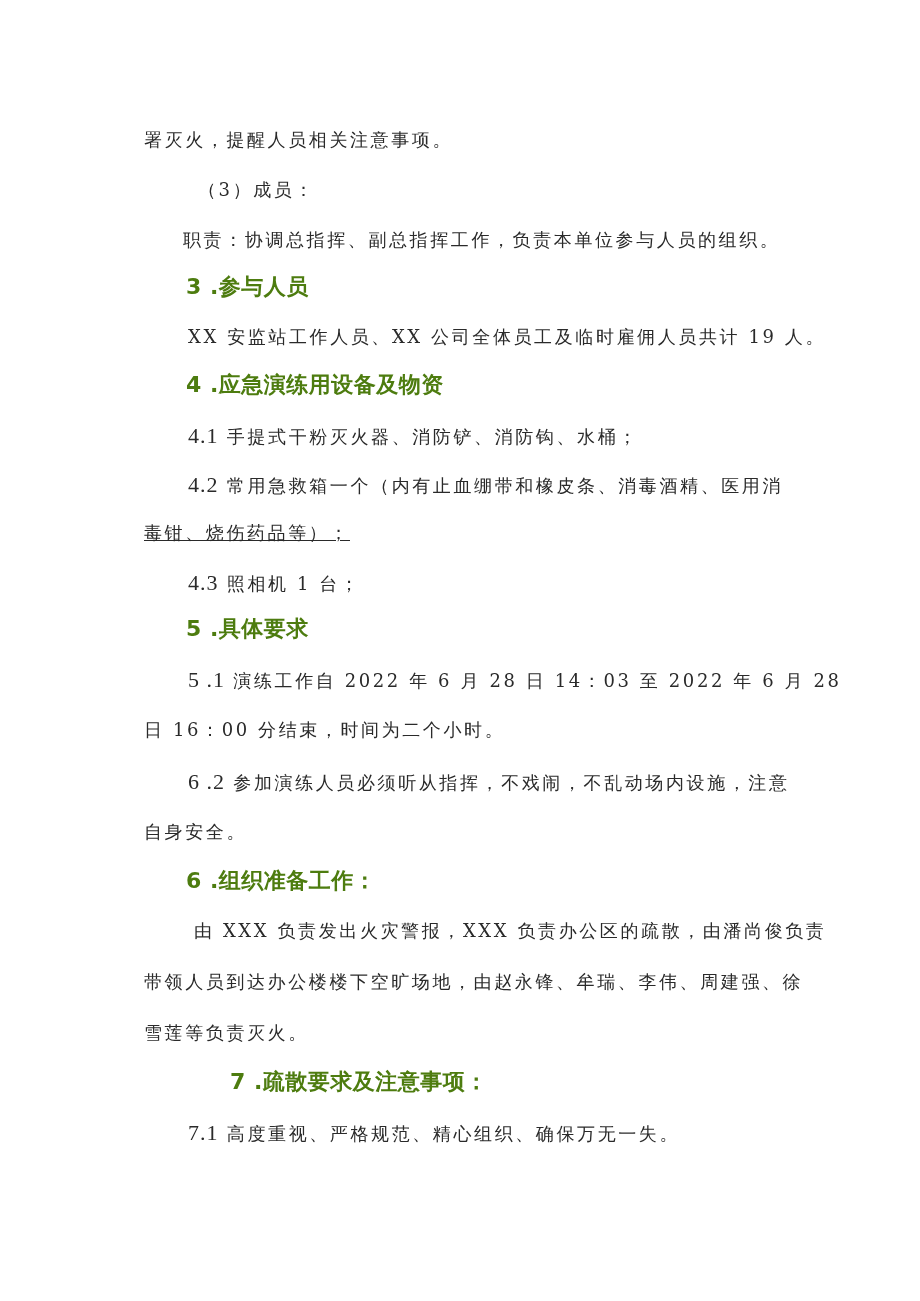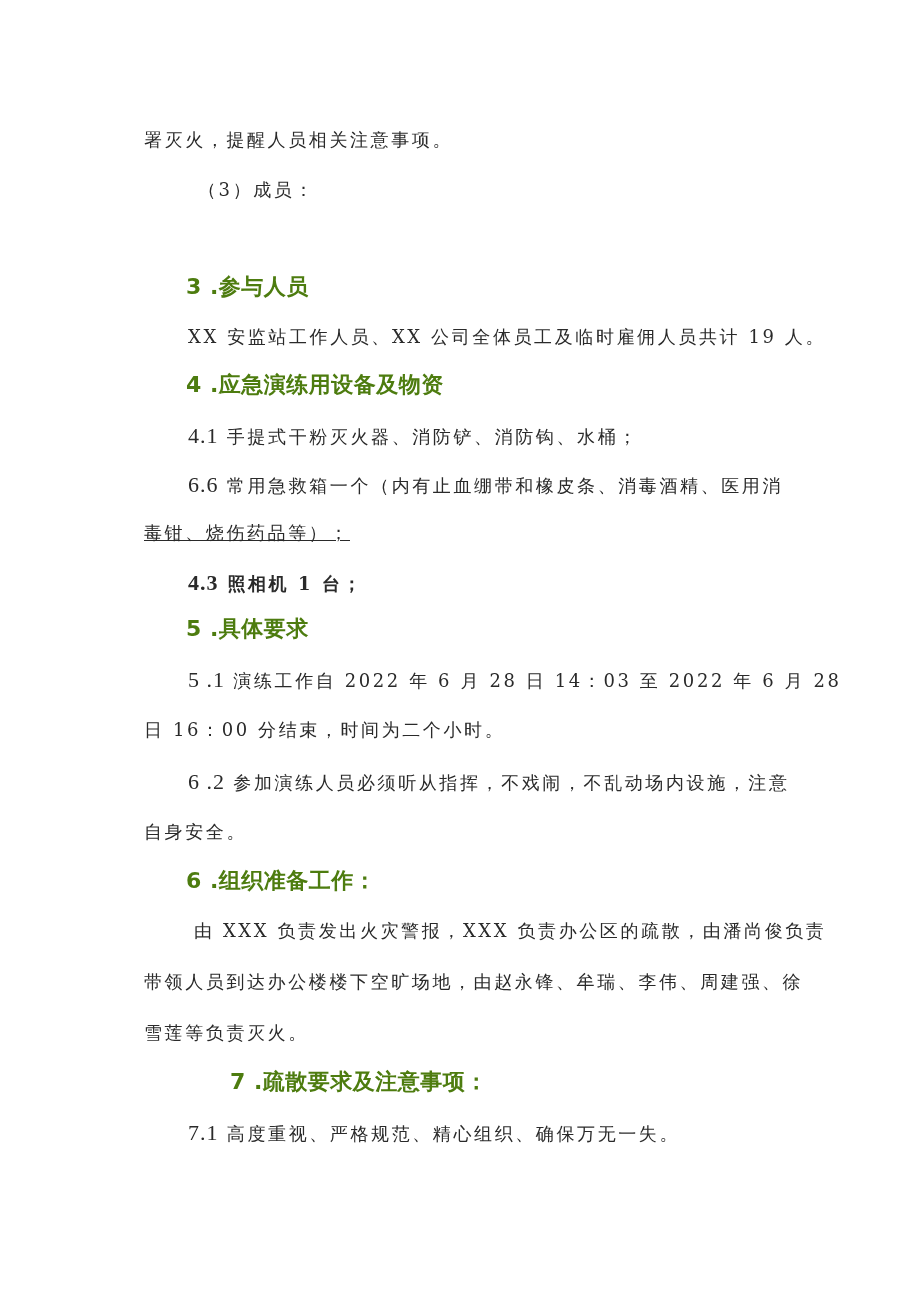--- a/index.html
+++ b/index.html
@@ -8,35 +8,36 @@
   .line { position: absolute; white-space: nowrap; font-family: "DejaVu Serif", "Liberation Serif", serif; font-size: 18px; letter-spacing: 2.6px; color: #2a2a2a; }
   .h { position: absolute; white-space: nowrap; font-family: "DejaVu Sans", "Liberation Sans", sans-serif; font-size: 22px; font-weight: bold; color: #4d7c0f; letter-spacing: 0.5px; }
   .num { font-family: "Liberation Serif", "DejaVu Serif", serif; font-size: 22px; letter-spacing: 1px; }
 </style>
 </head>
 <body>
 
 <div class="page">
   <div class="line" style="left:136px; top:128px;">署灭火，提醒人员相关注意事项。</div>
   <div class="line" style="left:190px; top:178px;">（3）成员：</div>
+  <div class="line" style="left:175px; top:228px;">职责：协调总指挥、副总指挥工作，负责本单位参与人员的组织。</div>
 
   <div class="h" style="left:178px; top:272px;">3 .参与人员</div>
   <div class="line" style="left:180px; top:325px;">XX 安监站工作人员、XX 公司全体员工及临时雇佣人员共计 19 人。</div>
 
   <div class="h" style="left:178px; top:370px;">4 .应急演练用设备及物资</div>
   <div class="line" style="left:180px; top:423px;">
     <span class="num">4.1</span>
     <span>手提式干粉灭火器、消防铲、消防钩、水桶；</span>
   </div>
   <div class="line" style="left:180px; top:472px;">
-    <span class="num">6.6</span>
+    <span class="num">4.2</span>
     <span>常用急救箱一个（内有止血绷带和橡皮条、消毒酒精、医用消</span>
   </div>
   <div class="line" style="left:136px; top:521px;text-decoration:underline;">毒钳、烧伤药品等）；</div>
-  <div class="line" style="left:180px; top:570px;font-weight:bold;">
+  <div class="line" style="left:180px; top:570px;">
     <span class="num">4.3</span>
     <span>照相机 1 台；</span>
   </div>
 
   <div class="h" style="left:178px; top:614px;">5 .具体要求</div>
   <div class="line" style="left:180px; top:667px;">
     <span class="num">5 .1</span>
     <span>演练工作自 2022 年 6 月 28 日 14：03 至 2022 年 6 月 28</span>
   </div>
   <div class="line" style="left:136px; top:718px;">日 16：00 分结束，时间为二个小时。</div>

